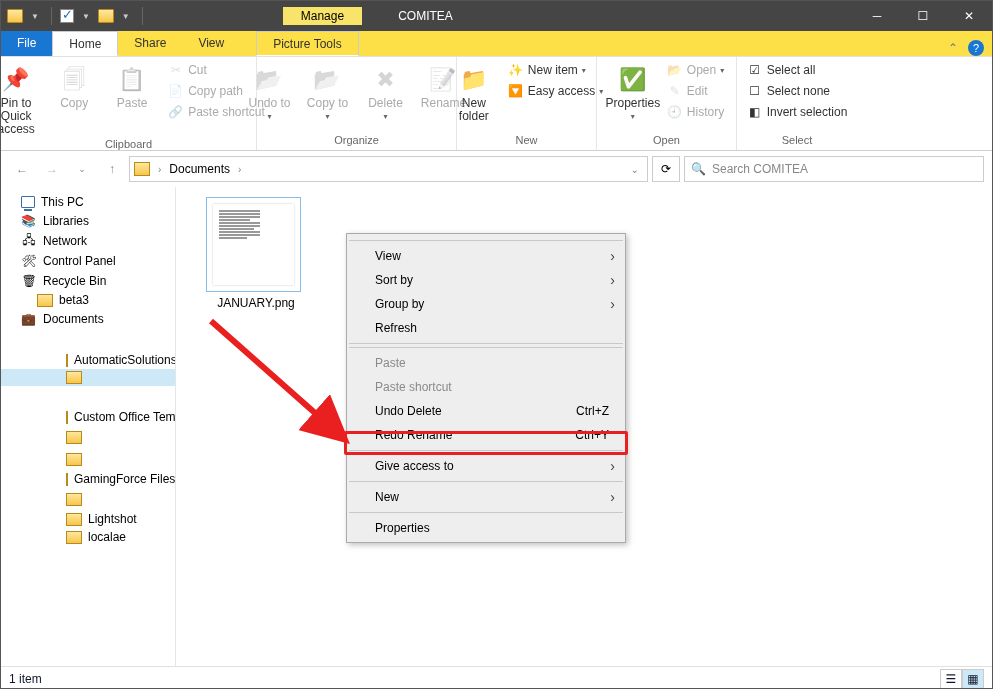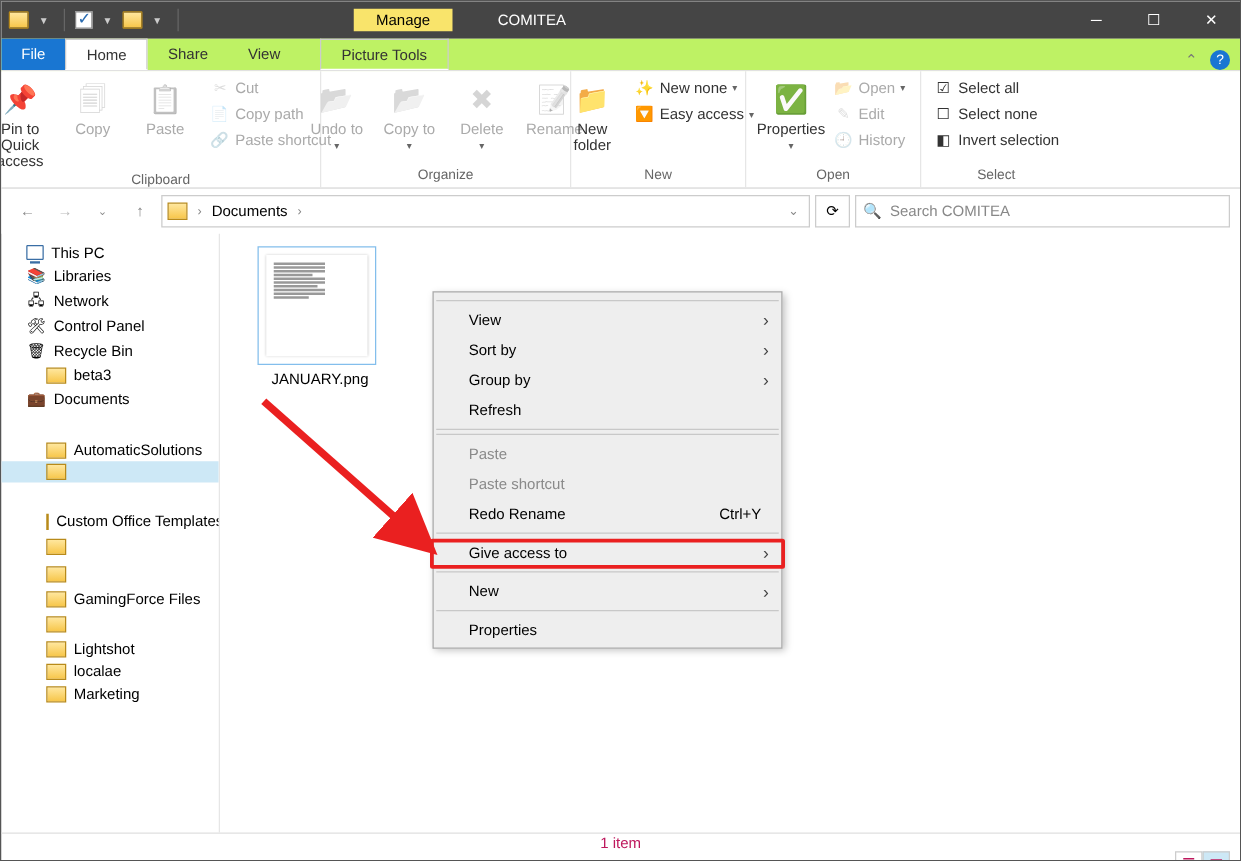--- a/index.html
+++ b/index.html
@@ -8,21 +8,21 @@
 .titlebar .qat { display: flex; align-items: center; gap: 4px; padding: 0 6px; }
 .titlebar .qat .folder-ic { width: 16px; height: 14px; background: linear-gradient(#ffe79e,#f7c64a); border:1px solid #b88a1a; border-radius:1px;}
 .titlebar .qat .check { width:14px; height:14px; border:1px solid #888; background:#fff; position:relative;}
 .titlebar .qat .check:before { content:"✓"; color:#2b6cb0; position:absolute; top:-3px; left:1px; font-size:13px;}
 .titlebar .dd-tiny { font-size:8px; color:#ccc; margin:0 4px;}
 .titlebar .divider { width:1px; height:18px; background:#666; margin:0 4px;}
 .title-manage { background:#f9e46b; color:#000; height:18px; line-height:18px; padding:0 18px; margin-left:130px;}
 .title-text { color:#fff; margin-left:36px; }
 .win-controls { margin-left:auto; display:flex;}
 .win-controls div { width:46px; height:30px; display:flex; align-items:center; justify-content:center; color:#fff;}
-.tabbar { height:26px; background:#bef264; display:flex; align-items:flex-end; border-bottom:1px solid #e1e1e1;}
+.tabbar { height:26px; background:#fde047; display:flex; align-items:flex-end; border-bottom:1px solid #e1e1e1;}
 .tabbar .file-tab { background:#1976d2; color:#fff; padding:4px 16px; height:25px; line-height:17px;}
 .tabbar .tab { padding:4px 16px; height:25px; line-height:17px; color:#333;}
 .tabbar .tab.active { border:1px solid #ccc; border-bottom:1px solid #fff; background:#fff;}
 .tabbar .tab.pic { border:1px solid #ccc; border-bottom:1px solid #fff; margin-left:0;}
 .tabbar .help { margin-left:auto; margin-right:8px; display:flex; align-items:center; gap:10px; color:#1976d2;}
 .tabbar .help .caret { color:#777;}
 .ribbon { height:94px; background:#fff; border-bottom:1px solid #d0d0d0; display:flex;}
 .rgroup { border-right:1px solid #e6e6e6; padding:4px 6px 2px 6px; display:flex; flex-direction:column; justify-content:space-between; align-items:center;}
 .rgroup .row { display:flex; gap:6px;}
 .rgroup .glabel { font-size:11px; color:#666; text-align:center; padding-bottom:2px;}
@@ -41,40 +41,40 @@
 .addr { flex:1; height:26px; border:1px solid #ccc; display:flex; align-items:center; padding:0 4px; gap:4px;}
 .addr .folder-ic { width:16px; height:14px; background:linear-gradient(#ffe79e,#f7c64a); border:1px solid #b88a1a;}
 .addr .chev { color:#888; font-size:10px; padding:0 4px;}
 .addr-btns { margin-left:auto; display:flex; gap:2px;}
 .refresh-btn { width:28px; height:26px; border:1px solid #ccc; display:flex; align-items:center; justify-content:center;}
 .search { width:300px; height:26px; border:1px solid #ccc; display:flex; align-items:center; padding:0 6px; color:#888; gap:6px;}
 .workspace { display:flex; height:calc(689px - 30px - 26px - 94px - 36px - 24px);}
 .tree { width:175px; border-right:1px solid #e6e6e6; padding:6px 0; overflow:hidden;}
 .tree .titem { display:flex; align-items:center; gap:6px; padding:2px 4px 2px 20px; white-space:nowrap; overflow:hidden;}
 .tree .titem.l2 { padding-left:36px;}
-.tree .titem.l3 { padding-left:36px;}
+.tree .titem.l3 { padding-left:65px;}
 .tree .titem.selected { background:#cde8f6;}
 .tree .titem.blank { height:22px;}
 .fld-ic { width:16px; height:13px; background:linear-gradient(#ffe79e,#f7c64a); border:1px solid #b88a1a;}
 .pc-ic { width:14px; height:12px; border:1.5px solid #3a6ea5; border-radius:1px; position:relative;}
 .pc-ic:after{content:"";position:absolute;width:8px;height:2px;background:#3a6ea5;bottom:-4px;left:2px;}
 .content { flex:1; padding:10px; position:relative;}
 .file-item { width:100px; text-align:center;}
 .file-item .thumb { width:95px; height:95px; border:1px solid #83beec; background:#fff; padding:6px;}
 .file-item .thumb .page { width:100%; height:100%; background:#fff; box-shadow:0 0 2px rgba(0,0,0,.2); padding:6px; display:flex; flex-direction:column; gap:1px;}
 .file-item .thumb .page div { height:2px; background:#999; width:60%;}
 .file-item .fname { margin-top:4px;}
 .context-menu { position:absolute; left:345px; top:232px; width:280px; background:#eee; border:1px solid #aaa; box-shadow:2px 2px 6px rgba(0,0,0,.25); padding:2px 0;}
 .context-menu .citem { display:flex; align-items:center; padding:5px 28px 5px 28px; color:#000; position:relative;}
 .context-menu .citem.disabled { color:#8a8a8a;}
 .context-menu .citem .arrow { position:absolute; right:10px; font-size:14px; color:#444; font-family:sans-serif;}
 .context-menu .citem .shortcut { position:absolute; right:16px; color:#000;}
 .context-menu .csep { height:1px; background:#c8c8c8; margin:3px 2px;}
 .highlight-box { position:absolute; border:3px solid #ea2020; border-radius:2px; pointer-events:none;}
-.statusbar { height:24px; border-top:1px solid #e0e0e0; display:flex; align-items:center; padding:0 8px; color:#be185d;flex-direction:column;}
+.statusbar { height:24px; border-top:1px solid #e0e0e0; display:flex; align-items:center; padding:0 8px; color:#0f172a;}
 .statusbar .views { margin-left:auto; display:flex; gap:0;}
 .statusbar .views div { width:22px; height:20px; border:1px solid #ccc; display:flex; align-items:center; justify-content:center;}
 .statusbar .views .active { background:#cde8f6;}
 .arrow-svg { position:absolute; pointer-events:none;}
 .help-circ { width:16px; height:16px; border-radius:50%; background:#1976d2; color:#fff; text-align:center; line-height:16px; font-size:11px;}
 </style>
 </head>
 <body>
 
 <div class="titlebar">
@@ -167,21 +167,21 @@
   </div>
   <div class="rgroup" style="width:140px">
     <div class="row">
       <div class="rbtn-big">
           <div class="ic">📁</div>
           <span>New folder</span>
         </div>
       <div class="col">
         <div class="rbtn-sm">
             <span class="sic">✨</span>
-            <span>New none</span> 
+            <span>New item</span> 
             <span class="dd-ar">▾</span>
           </div>
         <div class="rbtn-sm">
             <span class="sic">🔽</span>
             <span>Easy access</span> 
             <span class="dd-ar">▾</span>
           </div>
       </div>
     </div>
     <div class="glabel">New</div>
@@ -308,24 +308,20 @@
         <span class="fld-ic"></span>
       </div>
     <div class="titem l3">
         <span class="fld-ic"></span>
         <span>Lightshot</span>
       </div>
     <div class="titem l3">
         <span class="fld-ic"></span>
         <span>localae</span>
       </div>
-    <div class="titem l3">
-        <span class="fld-ic"></span>
-        <span>Marketing</span>
-      </div>
   </div>
 
   <div class="content">
     <div class="file-item" style="margin-left:20px">
       <div class="thumb">
         <div class="page">
             <div></div>
             <div></div>
             <div></div>
             <div style="width:45%"></div>
@@ -367,20 +363,24 @@
   <div class="citem">
       <span>Refresh</span>
     </div>
   <div class="csep"></div>
   <div class="csep"></div>
   <div class="citem disabled">
       <span>Paste</span>
     </div>
   <div class="citem disabled">
       <span>Paste shortcut</span>
+    </div>
+  <div class="citem">
+      <span>Undo Delete</span>
+      <span class="shortcut">Ctrl+Z</span>
     </div>
   <div class="citem">
       <span>Redo Rename</span>
       <span class="shortcut">Ctrl+Y</span>
     </div>
   <div class="csep"></div>
   <div class="citem">
       <span>Give access to</span>
       <span class="arrow">›</span>
     </div>

